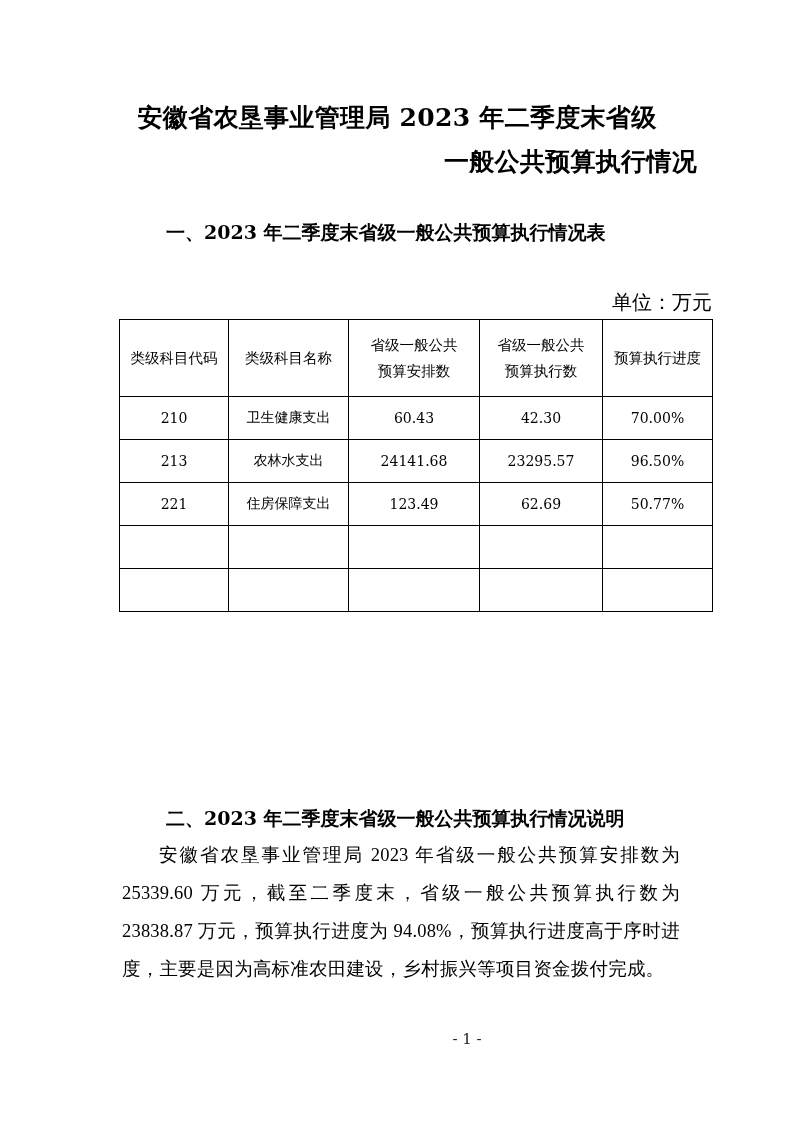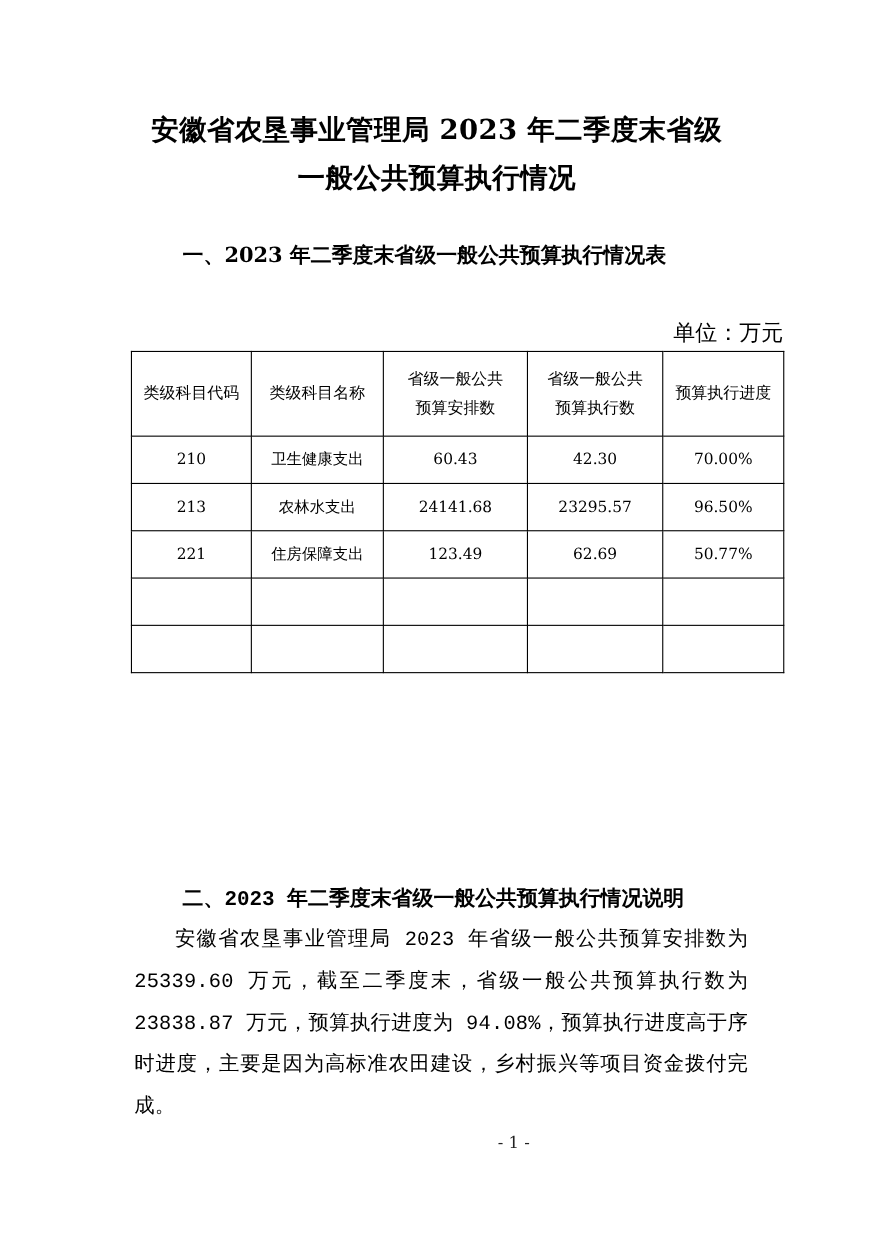--- a/index.html
+++ b/index.html
@@ -28,41 +28,40 @@
     left: 97px;
     top: 96px;
     width: 600px;
     text-align: center;
     font-family: "DejaVu Serif", "Liberation Serif", serif;
     font-weight: bold;
     font-size: 25px;
     line-height: 44px;
     letter-spacing: 0.3px;
   }
-  .doc-title .line2 { display: block; }
+  .doc-title .line2 { display: block; text-align: right; }
 
   
   .section-heading {
     position: absolute;
     left: 122px;
     width: 560px;
     font-family: "DejaVu Serif", "Liberation Serif", serif;
     font-weight: bold;
     font-size: 19px;
     line-height: 30px;
     text-align: left;
   }
   #heading-one {
     top: 217px;
     text-indent: 44px;
   }
   #heading-two {
     top: 803px;
     text-indent: 44px;
-    font-family: Liberation Mono, monospace;
   }
 
   
   .unit-label {
     position: absolute;
     top: 292px;
     left: 0;
     width: 712px;
     text-align: right;
     font-family: "DejaVu Serif", "Liberation Serif", serif;
@@ -129,21 +128,21 @@
   .cell-num {
     font-family: "DejaVu Serif", "Liberation Serif", serif;
   }
 
   
   .body-paragraph {
     position: absolute;
     left: 122px;
     top: 836px;
     width: 558px;
-    font-family: Liberation Mono, monospace;
+    font-family: Liberation Serif, serif;
     font-size: 18.5px;
     line-height: 38px;
     text-align: justify;
     text-align-last: left;
     text-indent: 37px;
     letter-spacing: 0.2px;
   }
 
   
   .page-footer {

